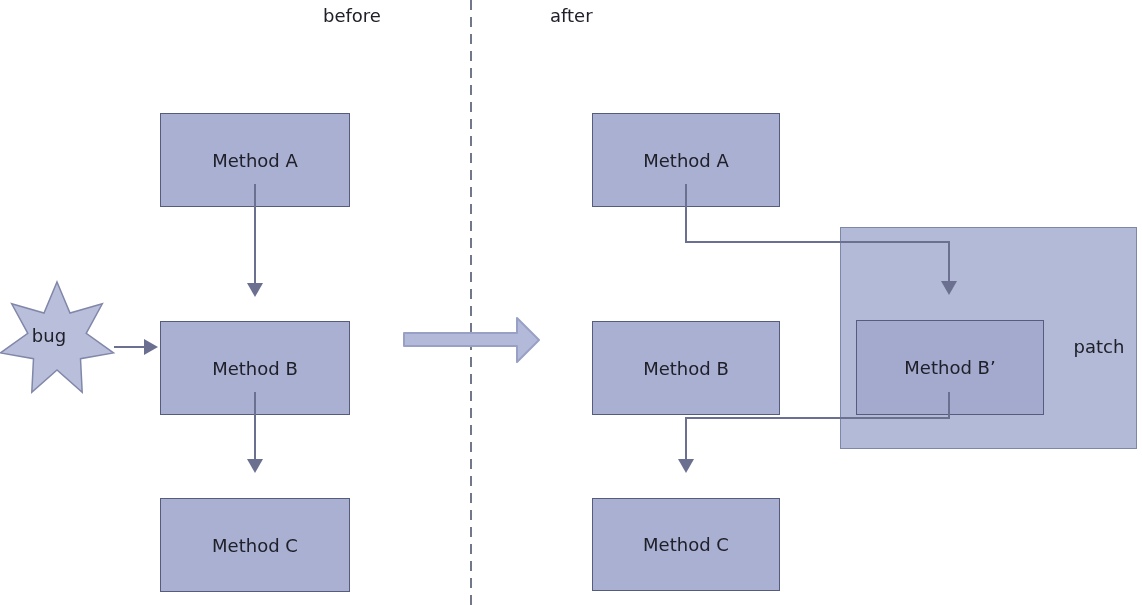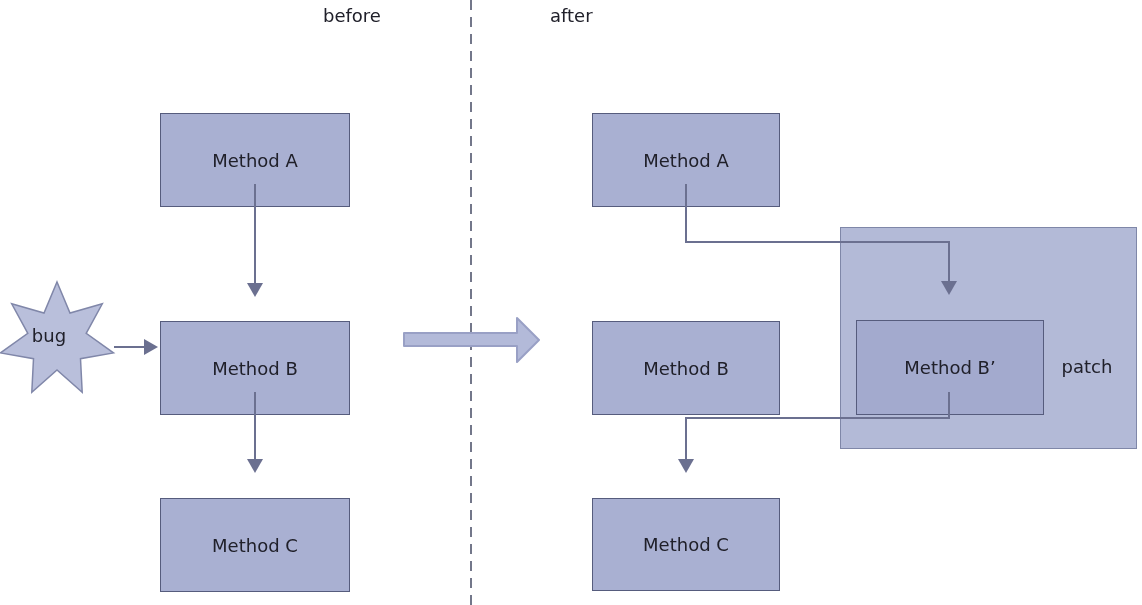--- a/index.html
+++ b/index.html
@@ -103,21 +103,21 @@
   <div class="node" style="left:160px; top:298px; width:190px; height:94px;">
     <span>Method B</span>
   </div>
   <div class="node" style="left:160px; top:475px; width:190px; height:94px;">
     <span>Method C</span>
   </div>
 
   <div class="floating-label" style="left:12px; top:325px; width:74px;">bug</div>
 
   <div class="patch-region"></div>
-  <div class="floating-label" style="left:1044px; top:356px; width:86px;">patch</div>
+  <div class="floating-label" style="left:1044px; top:336px; width:86px;padding-left:12px;">patch</div>
 
   <div class="node" style="left:592px; top:90px; width:188px; height:94px;">
     <span>Method A</span>
   </div>
   <div class="node" style="left:592px; top:298px; width:188px; height:94px;">
     <span>Method B</span>
   </div>
   <div class="node prime" style="left:856px; top:297px; width:188px; height:95px;">
     <span>Method B’</span>
   </div>

